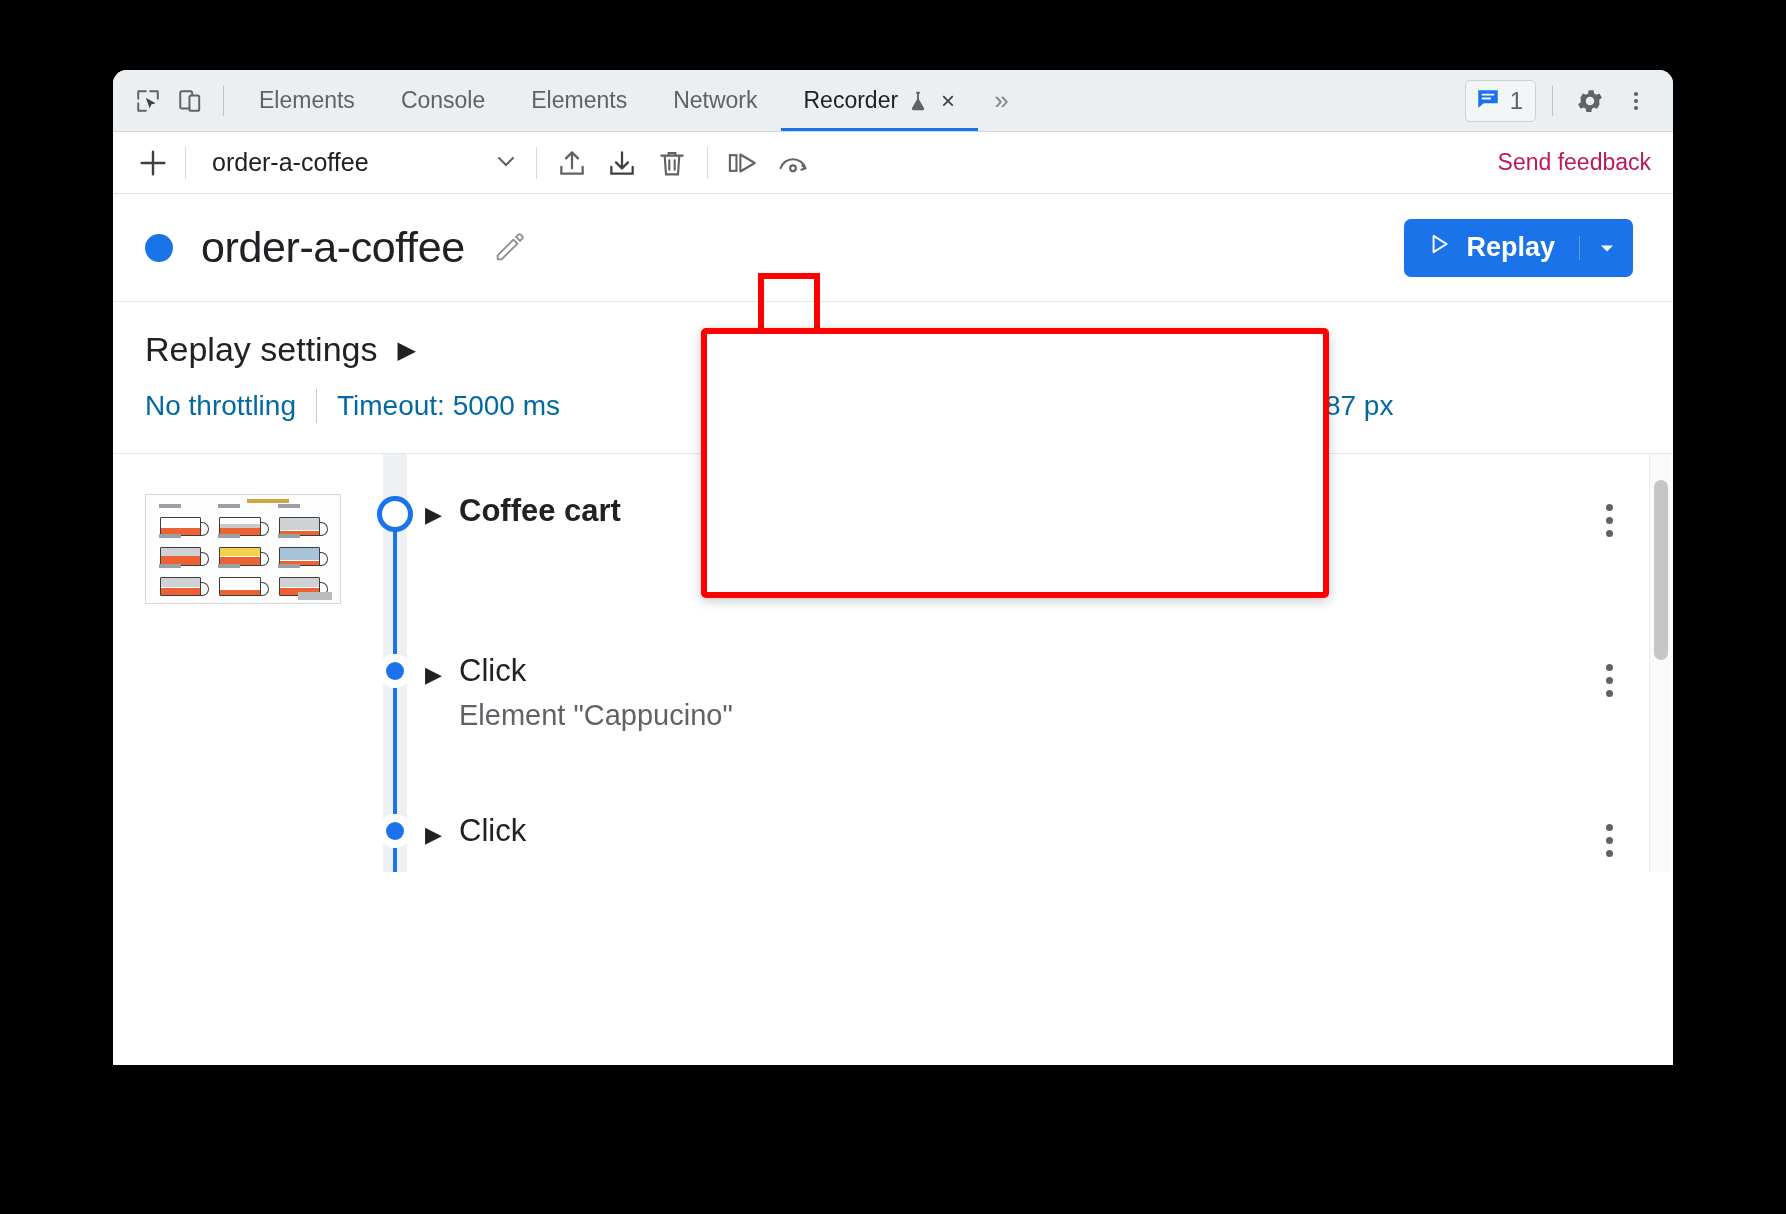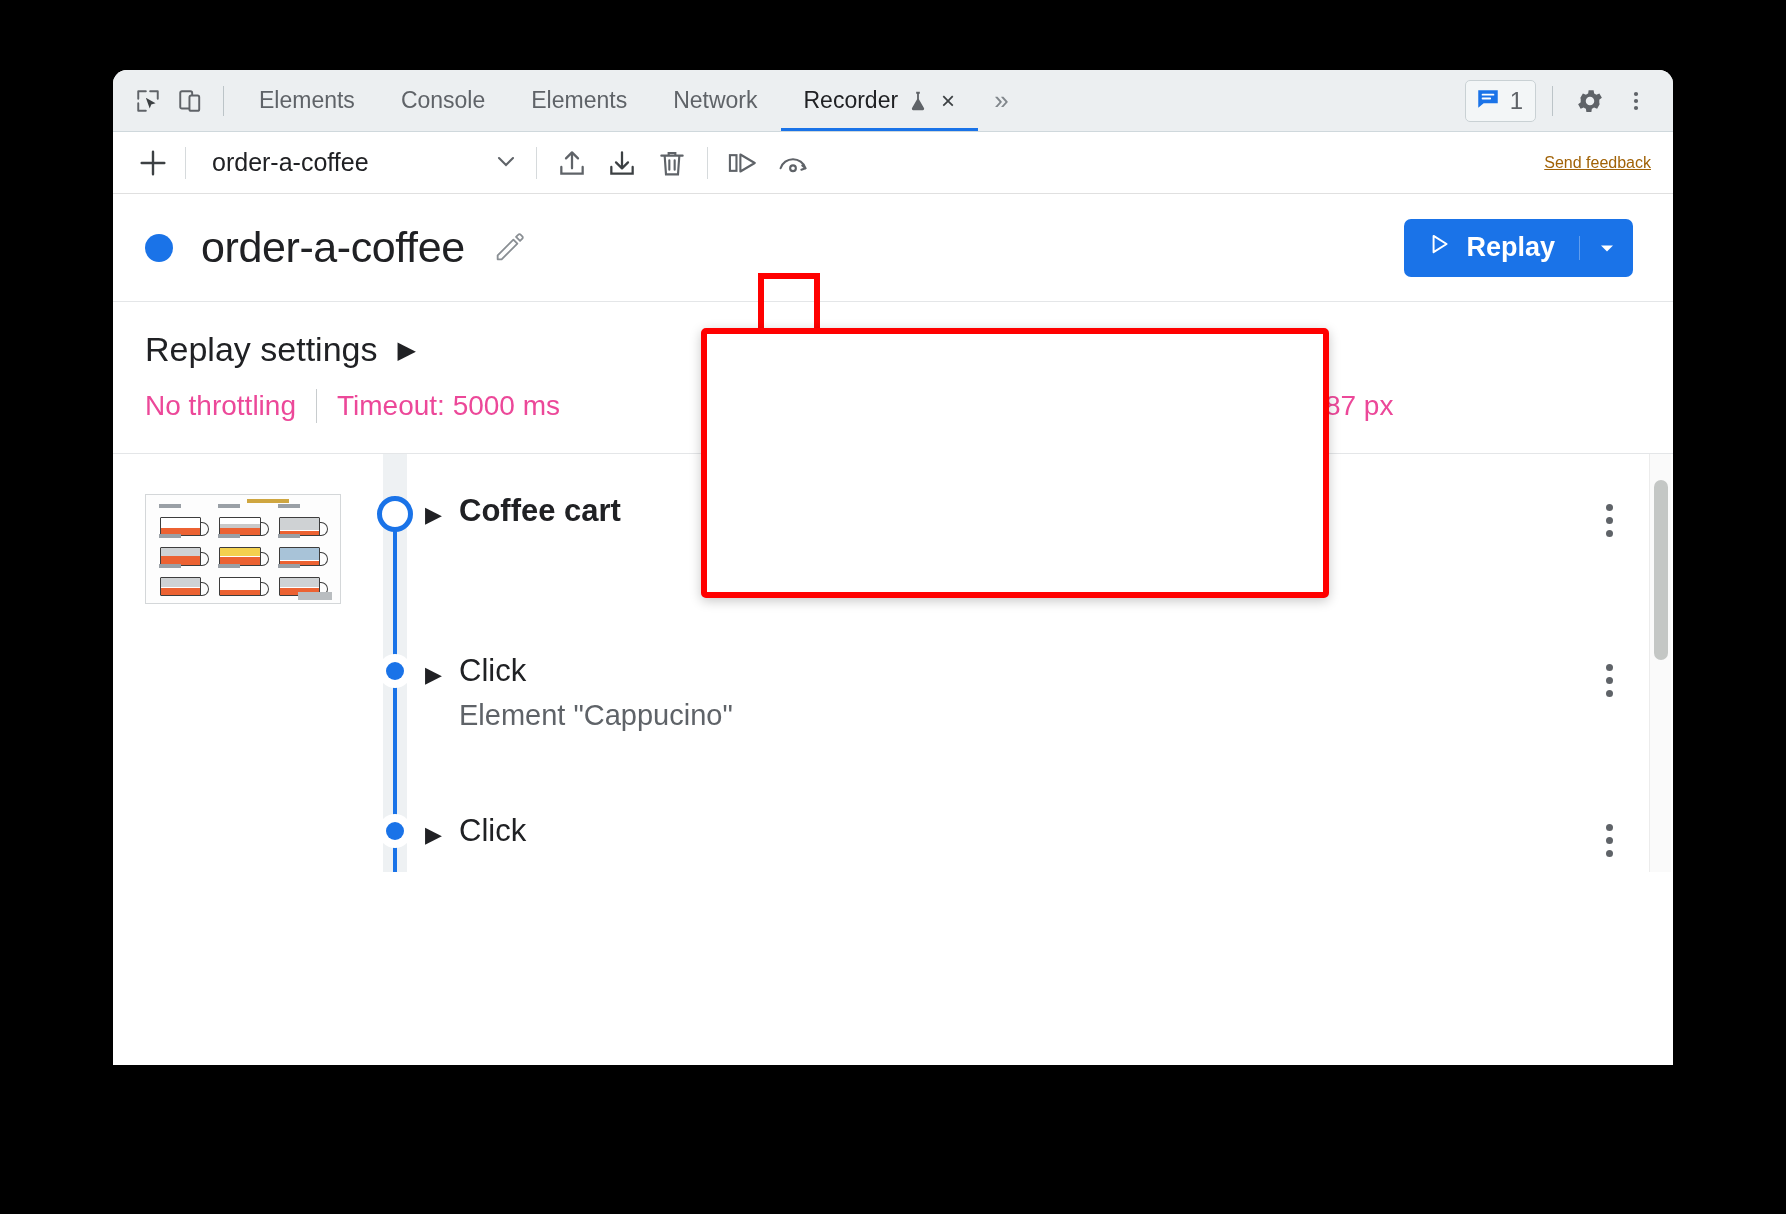--- a/index.html
+++ b/index.html
@@ -144,23 +144,22 @@
   }
   .rec-select .chev { margin-left: auto; padding-right: 6px; }
   .tb-sep { width:1px; height: 32px; background:#d6dadc; margin: 0 10px; }
   .rtool {
     width: 50px; height: 46px;
     display: flex; align-items: center; justify-content: center;
     cursor: pointer; border-radius: 4px;
   }
   .send-feedback {
     margin-left: auto;
-    font-size: 16px;
-    color: #a16207;
-    text-decoration: underline;
+    font-size: 23px;
+    color: #be185d;
     cursor: pointer;
   }
 
   
   .rec-header {
     position: relative;
     height: 108px;
     display: flex; align-items: center;
     padding: 0 40px 0 32px;
     border-bottom: 1px solid #e4e6e8;
@@ -244,21 +243,21 @@
   .band-col.right { flex: 0 0 600px; padding-left: 54px;}
   .band-title {
     font-size: 34px;
     color: #202124;
     display: flex; align-items: center; gap: 20px;
     margin-bottom: 20px;
   }
   .band-title .tri { font-size: 24px; color: #202124; }
   .band-sub {
     font-size: 28px;
-    color: #ec4899;
+    color: #0369a1;
     display: flex; align-items: center;
   }
   .band-sub .pipe {
     width: 1px; height: 34px; background:#c8ccce;
     margin: 0 20px;
   }
 
   
   .steps-wrap {
     position: relative;

